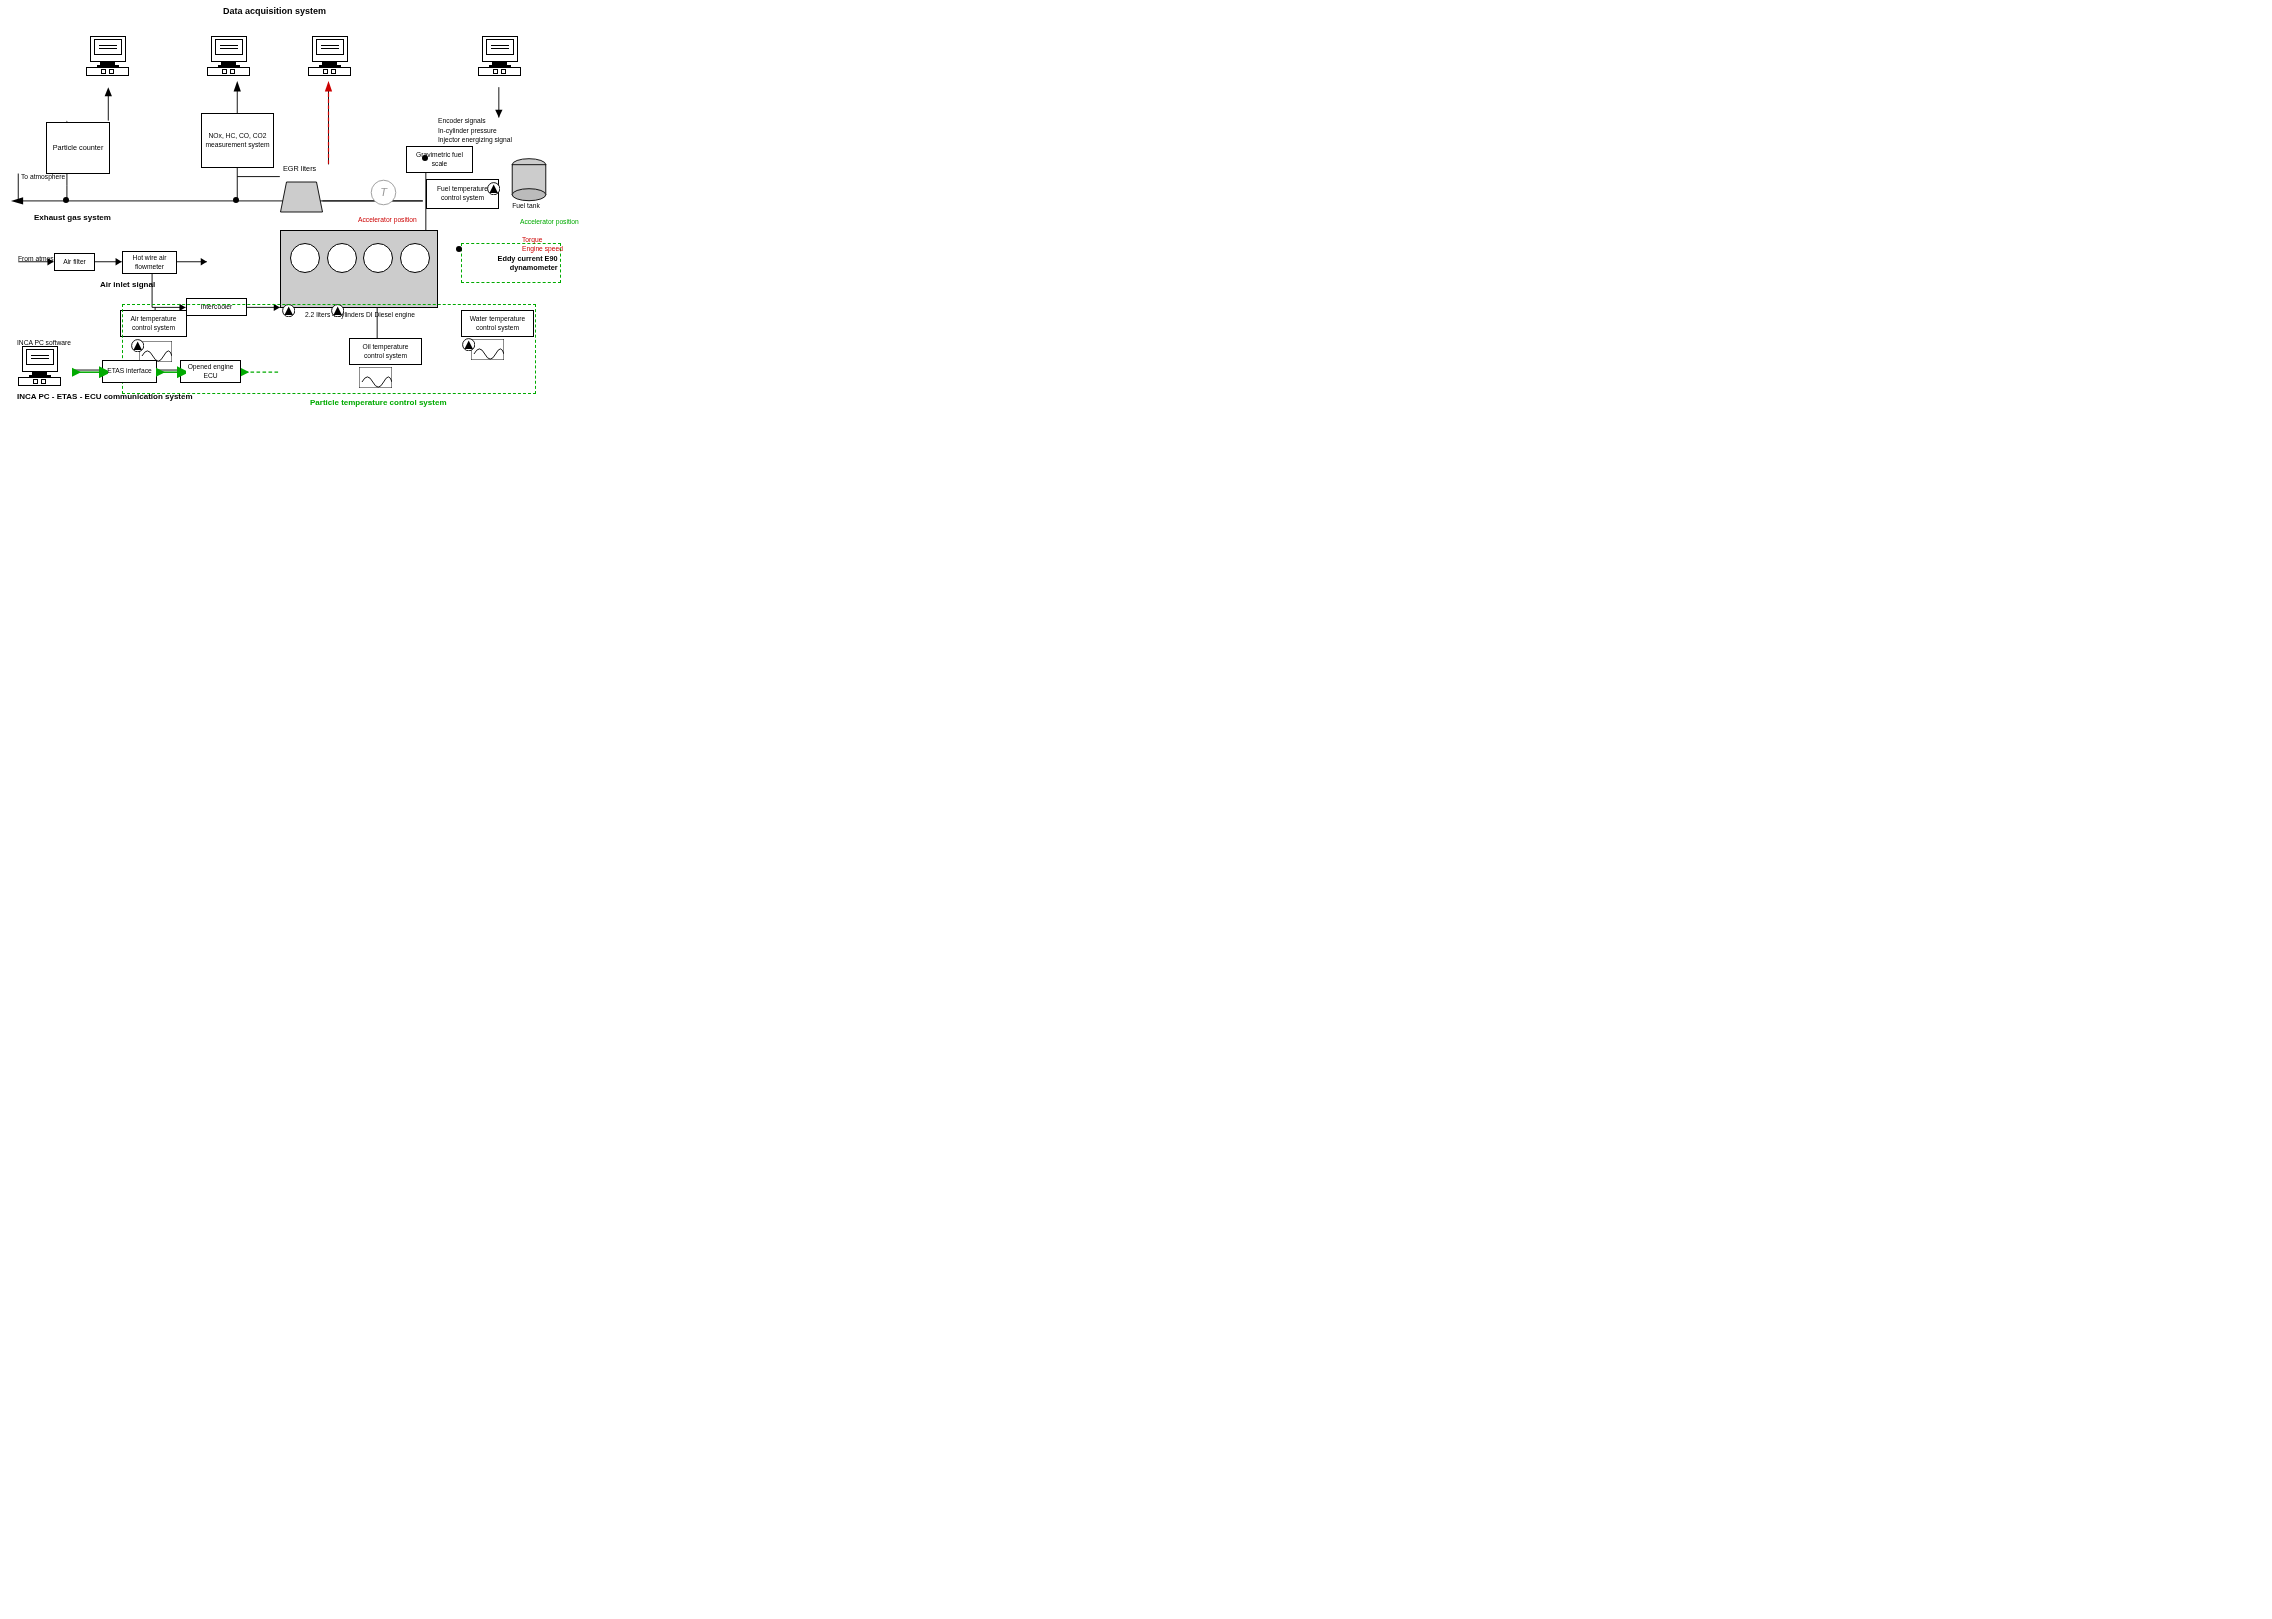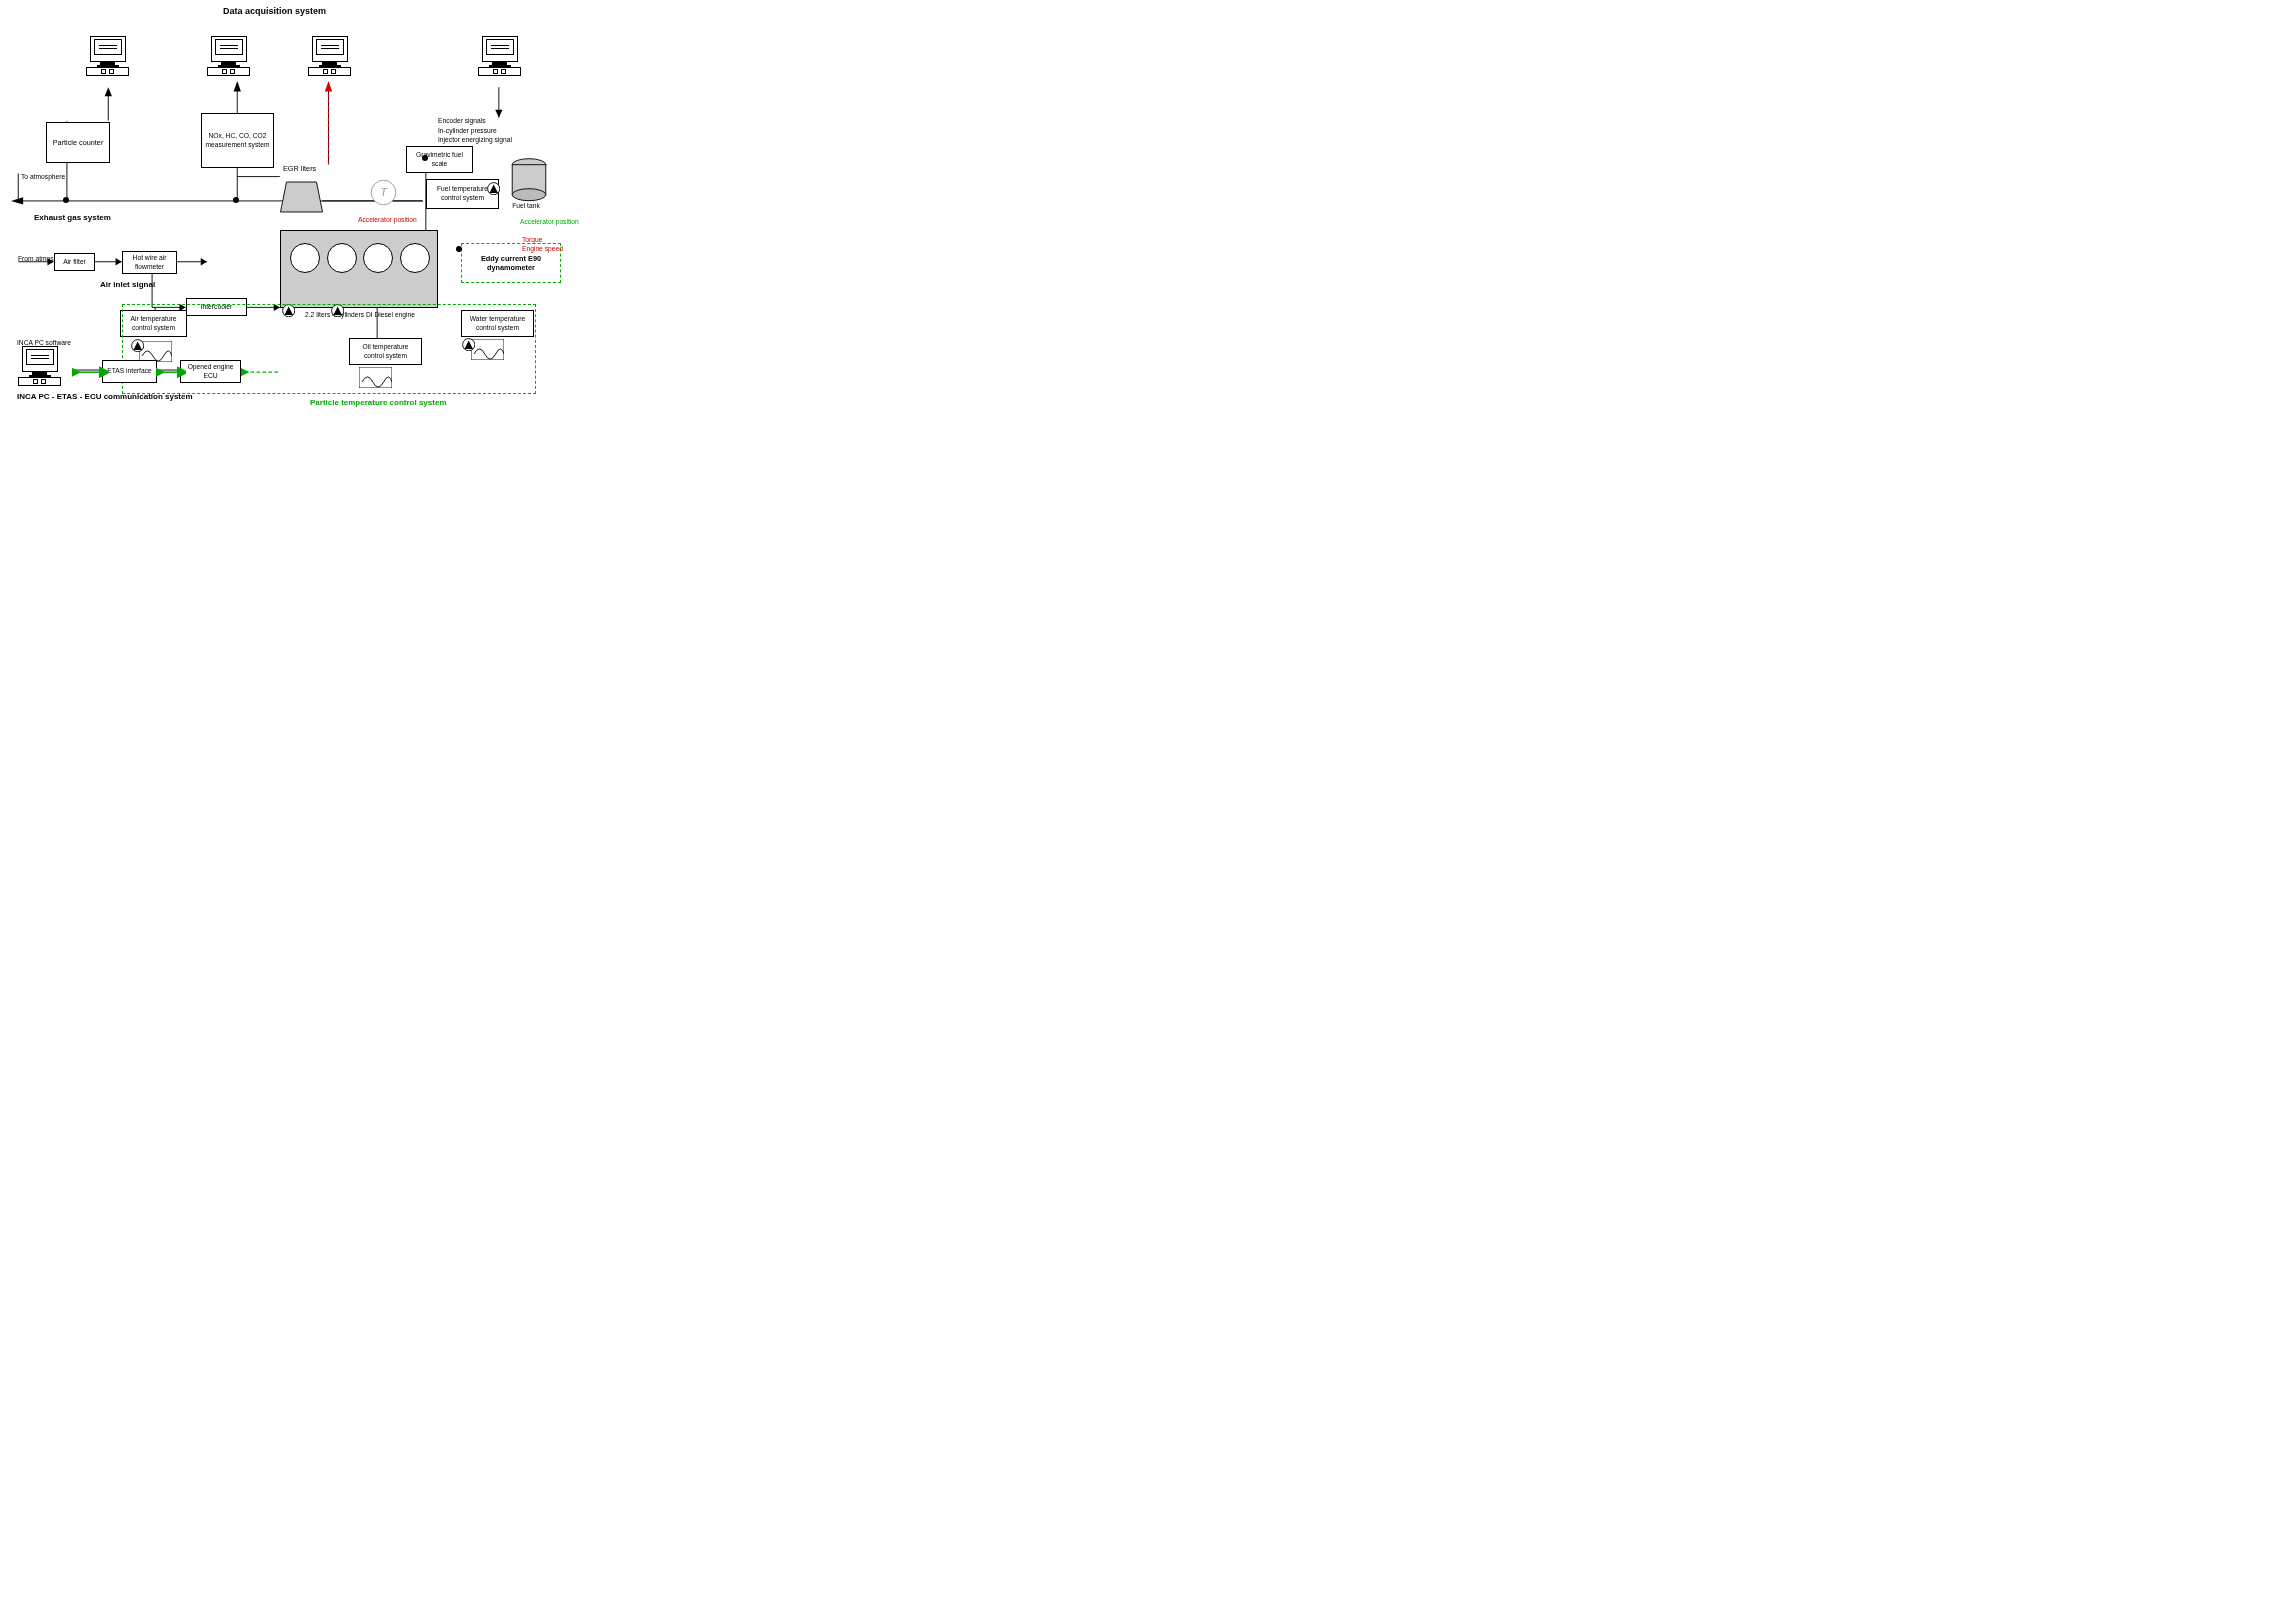--- a/index.html
+++ b/index.html
@@ -256,21 +256,21 @@
       <div style="width:4.9px;height:4.9px;border:0.6px solid #000;"></div>
     </div>
   </div>
 
   <div class="label-text" style="left:438px; top:117px; font-size:6.7px;">Encoder signals</div>
 
   <div class="label-text" style="left:438px; top:127px; font-size:6.7px;">In-cylinder pressure</div>
 
   <div class="label-text" style="left:438px; top:136px; font-size:6.7px;">Injector energizing signal</div>
 
-  <div class="box" style="left:46px; top:122px; width:64px; height:41px; font-size:7.3px;">
+  <div class="box" style="left:46px; top:122px; width:64px; height:52px; font-size:7.3px;">
     <span>Particle counter</span>
   </div>
 
   <div class="box" style="left:201px; top:113px; width:73px; height:55px; font-size:6.7px;">
     <span>NOx, HC, CO, CO2 measurement system</span>
   </div>
 
   <div class="label-text label-bold" style="left:420px; top:145px; font-size:8.5px; font-weight:bold;">Fuel system</div>
 
   <div style="position:absolute; left:511px; top:157px; width:36px; height:46px;">
@@ -393,21 +393,21 @@
       <rect x="0" y="0" width="55" height="35" fill="#fff" stroke="#000" stroke-width="1.5"></rect>
       <path d="M5,25 Q14,8 23,25 Q32,42 41,25 Q50,8 55,25" fill="none" stroke="#000" stroke-width="1.5"></path>
     </svg>
   </div>
 
   <div class="box box-dashed-green" style="left:122px; top:304px; width:414px; height:90px;">
   </div>
   <div class="label-text label-bold" style="left:310px; top:398px; font-size:8px; font-weight:bold; color:#00aa00;">Particle  temperature control system</div>
 
   <div class="box box-dashed-green" style="left:461px; top:243px; width:100px; height:40px; background:#fff;">
-    <span style="font-weight:bold; font-size:7.3px;">Eddy current E90 dynamometer</span>
+    <span style="font-weight:bold; font-size:7.3px;text-align:right;">Eddy current E90 dynamometer</span>
   </div>
 
   <div class="label-text label-red" style="left:358px; top:216px; font-size:6.7px; color:#cc0000;">Accelerator position</div>
 
   <div class="label-text label-green" style="left:520px; top:218px; font-size:6.7px; color:#00aa00;">Accelerator position</div>
 
   <div class="label-text label-red" style="left:522px; top:236px; font-size:6.7px; color:#cc0000;">Torque</div>
 
   <div class="label-text label-red" style="left:522px; top:245px; font-size:6.7px; color:#cc0000;">Engine speed</div>
 

